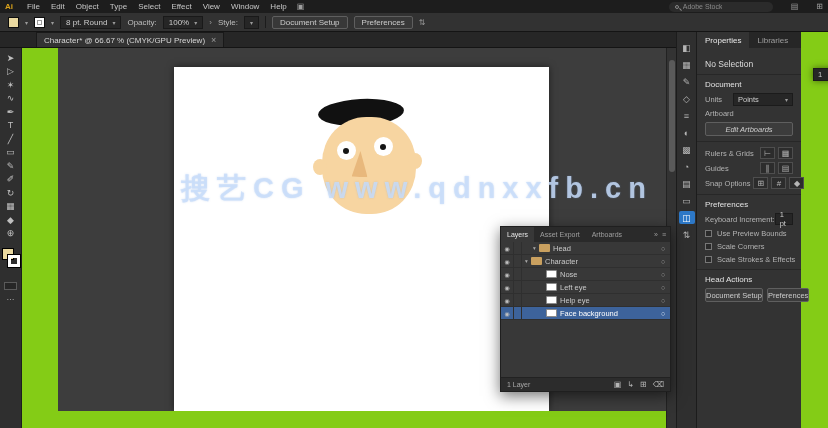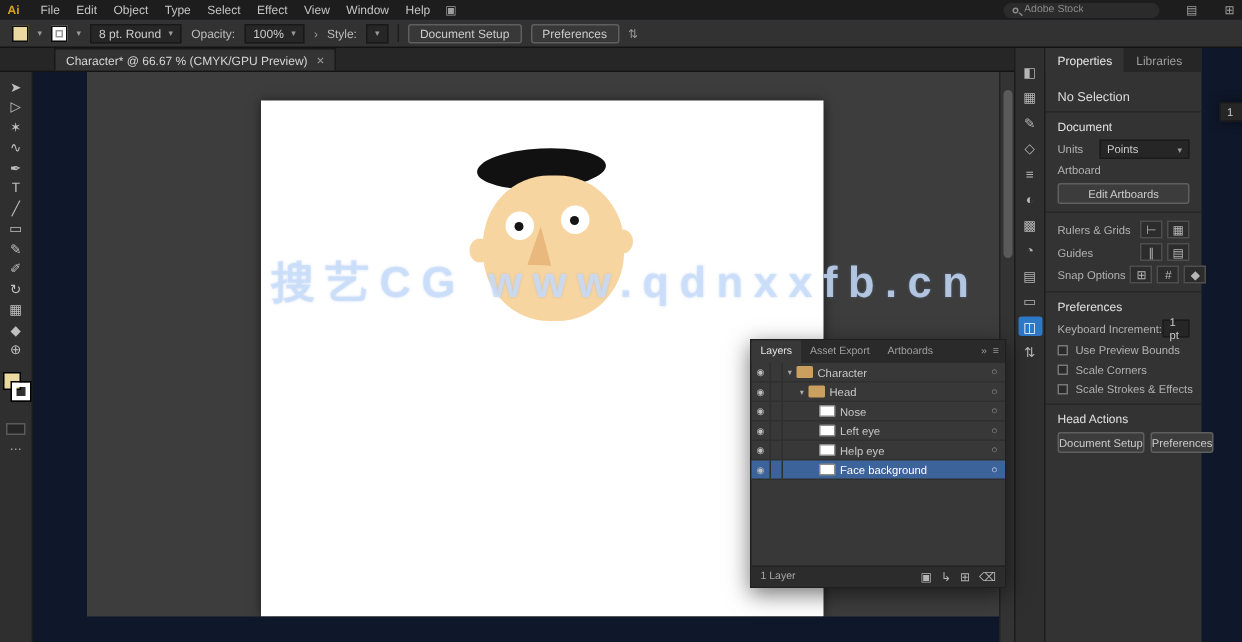--- a/index.html
+++ b/index.html
@@ -1,18 +1,18 @@
 <!DOCTYPE html>
 <html><head>
 <meta charset="utf-8">
 <style>
   *{margin:0;padding:0;box-sizing:border-box;}
   html,body{width:828px;height:428px;overflow:hidden;}
   body{font-family:"Liberation Sans",sans-serif;background:#3d3d3d;color:#c9c9c9;}
-  #root{position:absolute;left:0;top:0;width:828px;height:428px;background:#0f172a;padding-left:44px;}
+  #root{position:absolute;left:0;top:0;width:828px;height:428px;background:#84cc16;padding-left:44px;}
 
   
   .menubar{position:absolute;left:0;top:0;width:828px;height:13px;background:#1d1d1d;display:flex;align-items:center;padding:0 5px;z-index:40;}
   .ai-logo{font-size:8px;font-weight:bold;color:#d9a21b;width:18px;}
   .menus{display:flex;gap:11px;font-size:8px;color:#c6c6c6;margin-left:4px;}
   .menu-item{cursor:default;white-space:nowrap;}
   .mb-icon{font-size:8px;color:#9f9f9f;margin-left:10px;}
   .mb-right{margin-left:auto;display:flex;align-items:center;gap:8px;}
   .searchbox{display:flex;align-items:center;gap:4px;background:#2b2b2b;border-radius:6px;height:10px;padding:0 6px;width:104px;}
   .search-glass{width:4px;height:4px;border:1px solid #8a8a8a;border-radius:50%;position:relative;flex:0 0 auto;}
@@ -78,21 +78,21 @@
   .props-body{padding:5px 8px;}
   .no-selection{font-size:8.5px;color:#dddddd;margin:6px 0 3px;}
   .divider{height:1px;background:#272727;margin:5px -8px;}
   .sec-title{font-size:8px;color:#e2e2e2;margin:3px 0 4px;}
   .prow{display:flex;align-items:center;justify-content:space-between;margin:3px 0;}
   .plabel{color:#b2b2b2;font-size:7.5px;white-space:nowrap;}
   .pselect{background:#262626;border:1px solid #1b1b1b;height:13px;display:flex;align-items:center;justify-content:space-between;gap:4px;padding:0 4px;color:#cccccc;font-size:7.5px;}
   .pselect.units{width:60px;}
   .pselect.artboard{width:38px;}
   .pbtn{border:1px solid #5f5f5f;border-radius:2px;background:#3c3c3c;height:14px;display:flex;align-items:center;justify-content:center;color:#cccccc;font-size:7.5px;font-family:"Liberation Sans",sans-serif;}
-  .pbtn.full{width:100%;margin:4px 0 2px;}
+  .pbtn.full{width:100%;margin:4px 0 2px;font-style:italic;}
   .icon-group{display:flex;}
   .icon-toggle{width:15px;height:12px;border:1px solid #4e4e4e;display:flex;align-items:center;justify-content:center;font-size:8px;color:#b5b5b5;background:#2c2c2c;margin-left:3px;}
   .pfield{background:#262626;border:1px solid #1b1b1b;height:12px;padding:0 4px;display:flex;align-items:center;color:#cccccc;font-size:7.5px;width:34px;}
   .check-row{display:flex;align-items:center;gap:5px;margin:4px 0;}
   .checkbox{width:7px;height:7px;border:1px solid #777777;background:#2a2a2a;flex:0 0 auto;}
   .check-label{color:#b2b2b2;font-size:7.5px;white-space:nowrap;}
   .qa-row{display:flex;gap:4px;margin-top:2px;}
   .pbtn.half{flex:1;white-space:nowrap;}
 
   
@@ -329,34 +329,34 @@
     <div class="layers-tabs">
       <span class="ltab active">Layers</span>
       <span class="ltab">Asset Export</span>
       <span class="ltab">Artboards</span>
       <span class="ltabs-right">
         <span>»</span>
         <span>≡</span>
       </span>
     </div>
     <div class="lrows">
+      <div class="lrow ind1">
+        <span class="eyec">◉</span>
+        <span class="lockc"></span>
+        <span class="disc">▾</span>
+        <span class="licon folder"></span>
+        <span class="lname">Head</span>
+        <span class="targetc">○</span>
+      </div>
       <div class="lrow ind0">
         <span class="eyec">◉</span>
         <span class="lockc"></span>
         <span class="disc">▾</span>
         <span class="licon folder"></span>
         <span class="lname">Character</span>
-        <span class="targetc">○</span>
-      </div>
-      <div class="lrow ind1">
-        <span class="eyec">◉</span>
-        <span class="lockc"></span>
-        <span class="disc">▾</span>
-        <span class="licon folder"></span>
-        <span class="lname">Head</span>
         <span class="targetc">○</span>
       </div>
       <div class="lrow ind2">
         <span class="eyec">◉</span>
         <span class="lockc"></span>
         <span class="disc"></span>
         <span class="licon thumb"></span>
         <span class="lname">Nose</span>
         <span class="targetc">○</span>
       </div>

